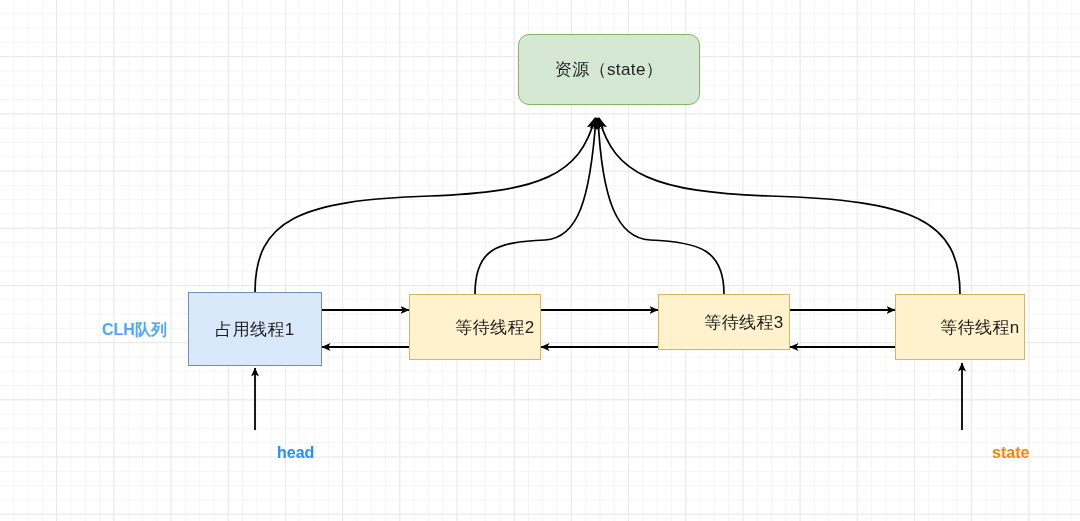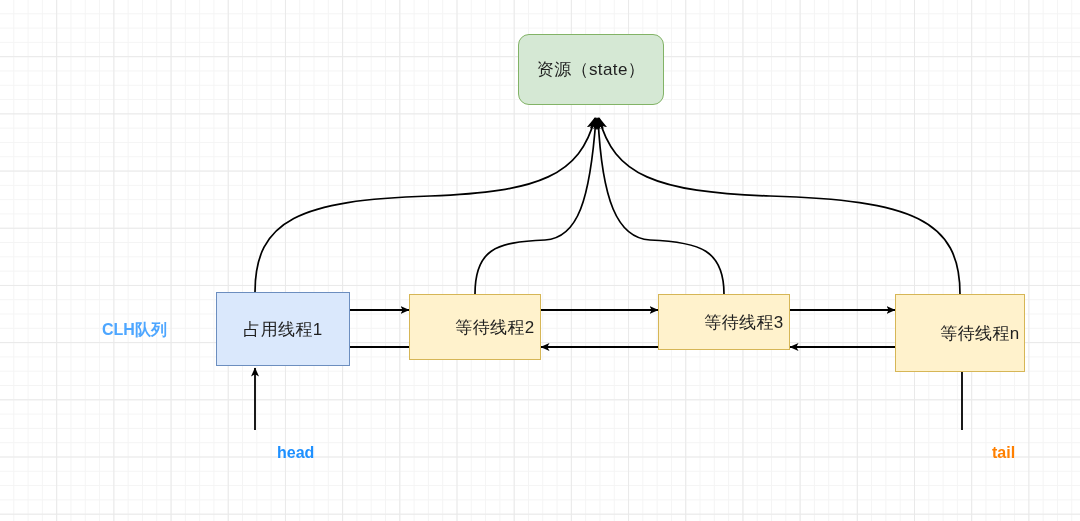--- a/index.html
+++ b/index.html
@@ -114,39 +114,39 @@
     </g>
 
     <g>
       <line x1="255" y1="430" x2="255" y2="368" stroke="#000000" stroke-width="1.8" marker-end="url(#arrow)"></line>
     </g>
     <g>
       <line x1="962" y1="430" x2="962" y2="363" stroke="#000000" stroke-width="1.8" marker-end="url(#arrow)"></line>
     </g>
   </svg>
 
-  <div class="node node-resource" style="left:518px; top:34px; width:146px; height:71px;align-items:center;">
+  <div class="node node-resource" style="left:518px; top:34px; width:182px; height:71px;align-items:center;">
     <span>资源（state）</span>
   </div>
 
-  <div class="node node-owner" style="left:188px; top:292px; width:134px; height:74px;margin-left:28px;">
+  <div class="node node-owner" style="left:188px; top:292px; width:134px; height:74px;">
     <span>占用线程1</span>
   </div>
 
   <div class="node node-waiting" style="left:409px; top:294px; width:132px; height:66px;">
     <span>等待线程2</span>
   </div>
 
   <div class="node node-waiting" style="left:658px; top:294px; width:132px; height:56px;">
     <span>等待线程3</span>
   </div>
 
-  <div class="node node-waiting" style="left:895px; top:294px; width:130px; height:78px;">
+  <div class="node node-waiting" style="left:895px; top:294px; width:130px; height:66px;">
     <span>等待线程n</span>
   </div>
 
   <div class="caption caption-clh" style="left:54px; top:320px; color:#4da6ff;">CLH队列</div>
 
   <div class="caption" style="left:229px; top:444px; color:#1e90ff;">head</div>
 
-  <div class="caption" style="left:944px; top:444px; color:#ff8000;">tail</div>
+  <div class="caption" style="left:944px; top:444px; color:#ff8000;">state</div>
 
 </div>
 
 </body></html>

